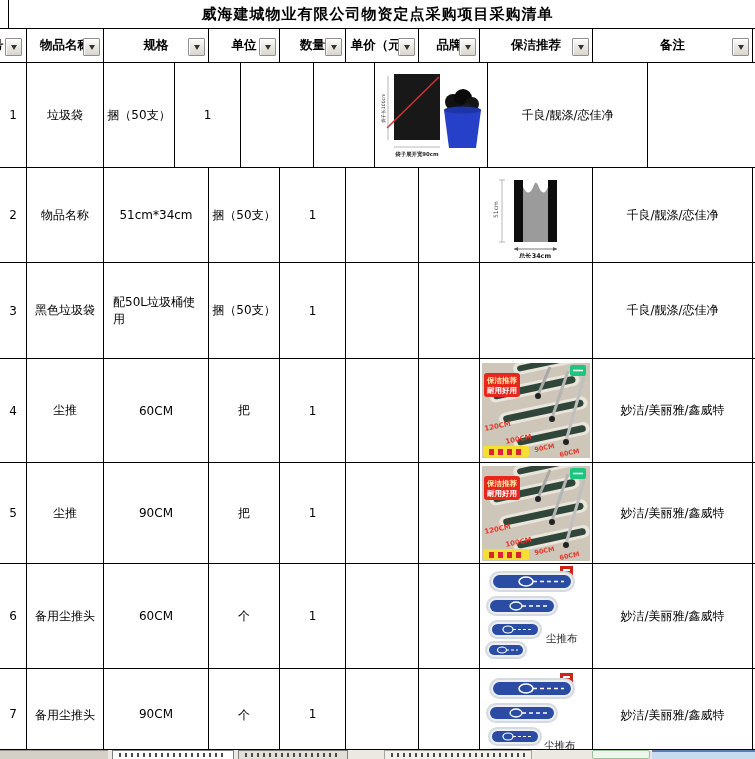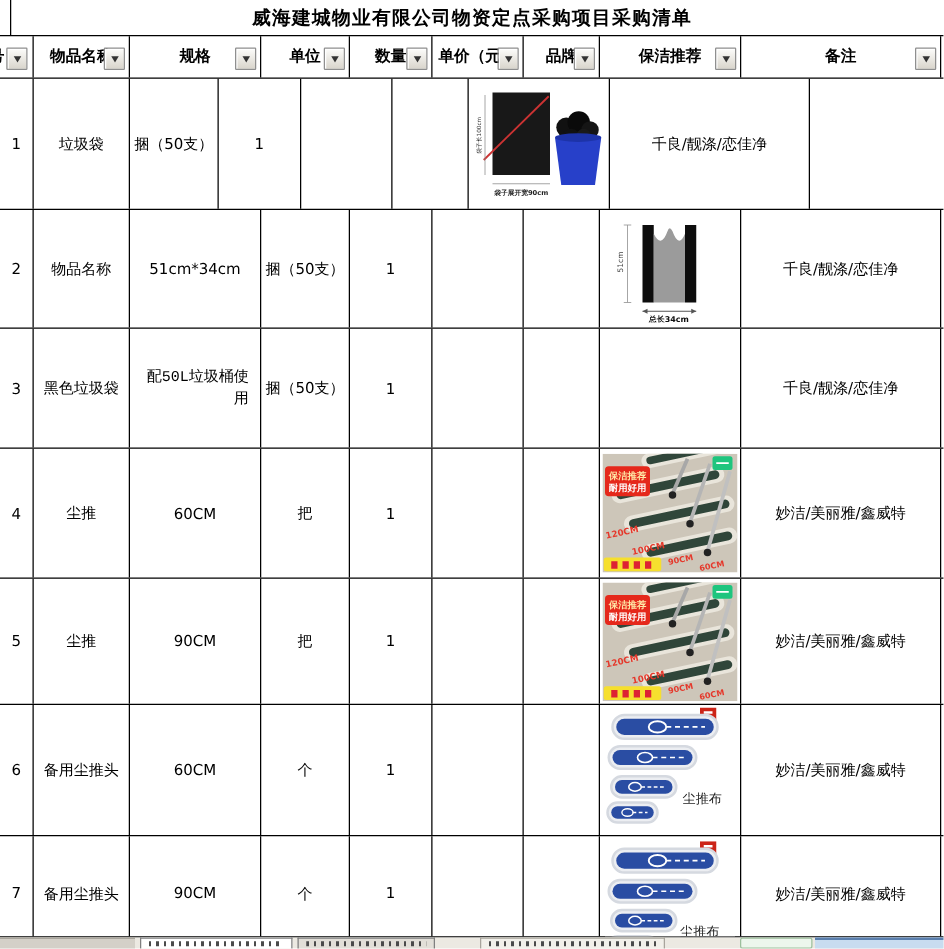--- a/index.html
+++ b/index.html
@@ -18,21 +18,21 @@
   .c0{width:27px}.c1{width:77px}.c2{width:105px}.c3{width:71px}.c4{width:66px}
   .c5{width:73px}.c6{width:61px}.c7{width:113px}.c8{width:160px}
   .hdr{height:34px;font-weight:bold;}
   .hdr .cell{font-size:12.5px;font-weight:bold;overflow:visible;}
   .r1{height:105px}.r2{height:95px}.r3{height:96px}.r4{height:104px}
   .r5{height:101px}.r6{height:105px}.r7{height:81px}
   .r7 .cell{align-items:flex-start;}
   .r7 .cell span{margin-top:38px;}
   .r7 .cimg{overflow:hidden;align-items:flex-start;}
   .r7 .cimg svg{margin-top:4px;}
-  .wrapspec{white-space:normal;display:inline-block;max-width:86px;text-align:right;line-height:1.35;font-family:Liberation Mono, monospace;}
+  .wrapspec{white-space:normal;display:inline-block;max-width:86px;text-align:left;line-height:1.35;}
   
   .fbtn{position:absolute;right:3px;top:9px;width:15px;height:16px;
         background:linear-gradient(#fcfcfa,#d9d5cc);border:1px solid #8f8f8f;
         box-shadow:inset 1px 1px 0 #fff;border-radius:1px;cursor:pointer;
         display:flex;align-items:center;justify-content:center;}
   .fbtn i{display:block;width:0;height:0;border-left:3.5px solid transparent;
           border-right:3.5px solid transparent;border-top:5px solid #333;}
   .hdr .c0 .fbtn{left:5px;right:auto;}
   .hdr .c0 .lbl{position:absolute;left:-9px;top:8px;}
   

